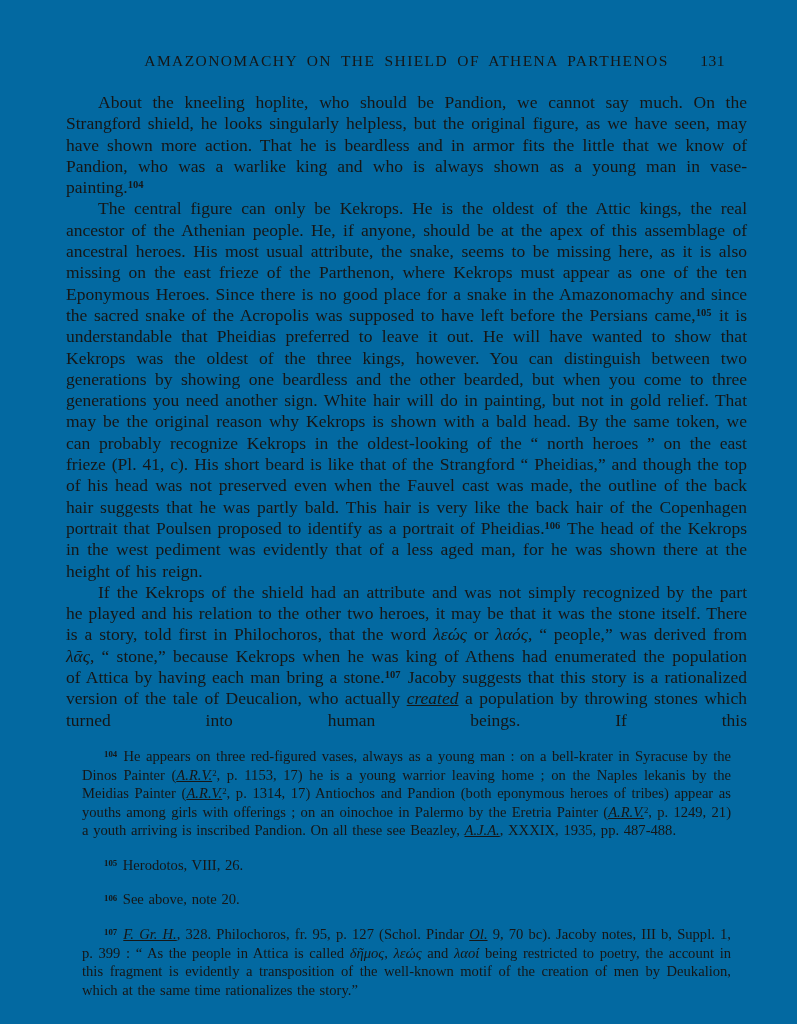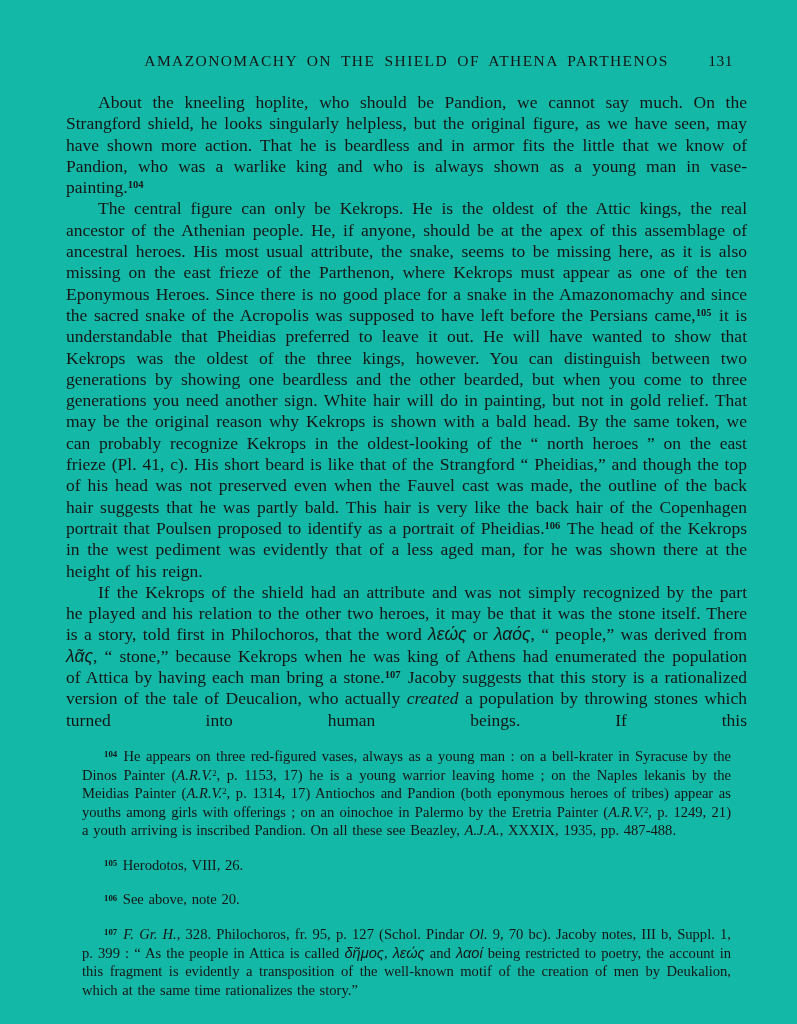--- a/index.html
+++ b/index.html
@@ -7,34 +7,34 @@
     width: 797px; height: 1024px;
     background: #ffffff;
     color: #161616;
     font-family: "Liberation Serif", "DejaVu Serif", serif;
     overflow: hidden;
   }
   .sheet {
     box-sizing: border-box;
     width: 797px; height: 1024px;
     padding: 52px 50px 0 66px;
-    background: #14b8a6;
+    background: #0369a1;
   }
   .running-head {
     position: relative;
     text-align: center;
     font-size: 15.5px;
     letter-spacing: 1.4px;
     word-spacing: 4px;
     white-space: nowrap;
     margin: 0 0 22px 0;
   }
   .running-head .page-number {
     position: absolute;
-    right: 14px; top: 0;
+    right: 22px; top: 0;
     letter-spacing: 0.5px;
   }
   .body-text p.para {
     margin: 0;
     font-size: 17.5px;
     line-height: 21.3px;
     text-align: justify;
     text-indent: 32px;
     word-spacing: 1.5px;
   }
@@ -51,22 +51,22 @@
     word-spacing: 1px;
   }
   sup {
     font-size: 60%;
     line-height: 0;
     vertical-align: baseline;
     position: relative;
     top: -0.45em;
   }
   sup.fnref { font-weight: bold; padding-right: 1px; font-family: Liberation Serif, serif; }
-  .i { font-style: italic; }
-  .g { font-style: italic; font-family: Liberation Sans, sans-serif; }
+  .i { font-style: italic; text-decoration: underline; }
+  .g { font-style: italic; font-family: Liberation Serif, serif; }
 </style>
 </head>
 <body>
 
 <div class="sheet">
 
   <header class="running-head">
     <span>AMAZONOMACHY ON THE SHIELD OF ATHENA PARTHENOS</span>
     <span class="page-number">131</span>
   </header>

